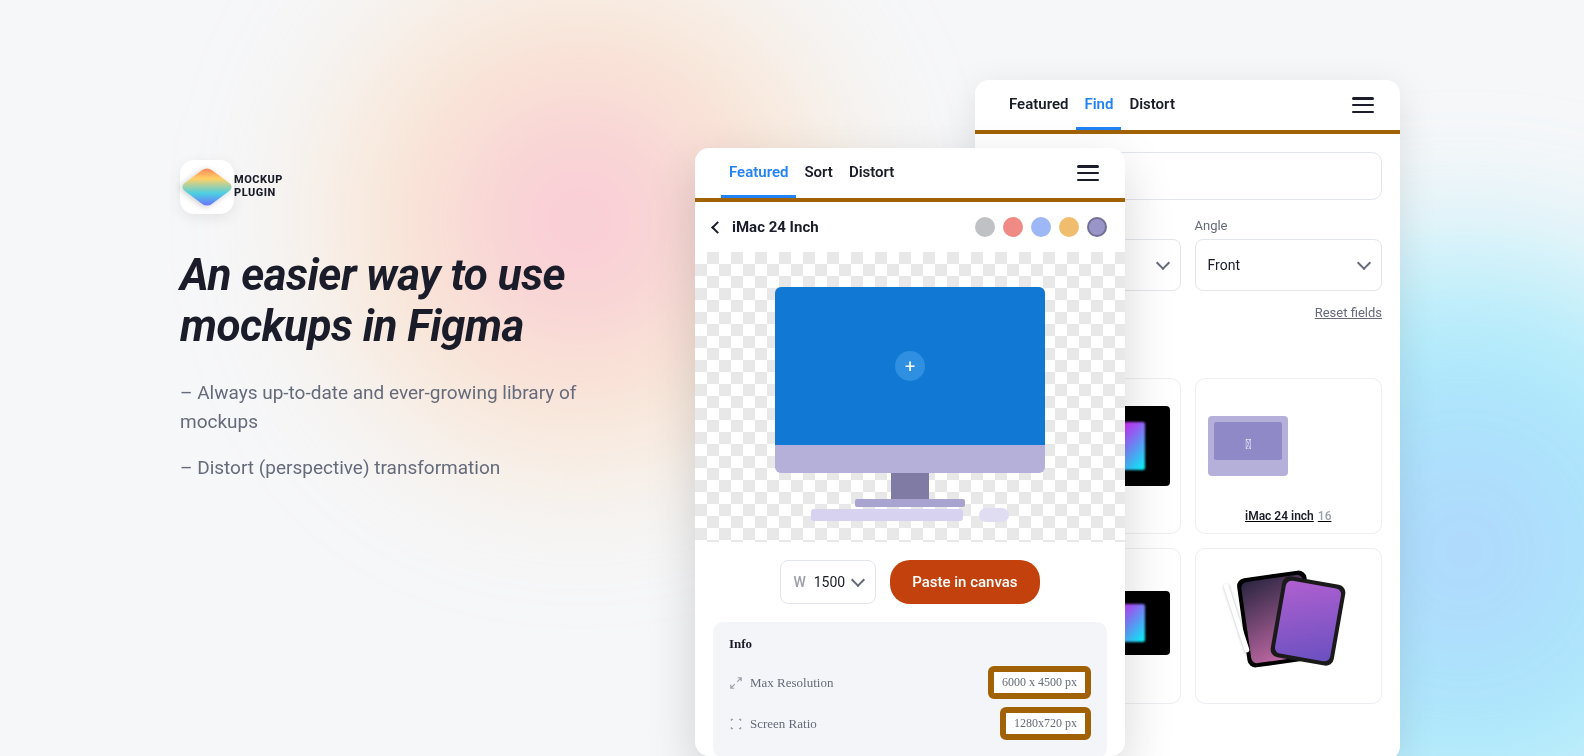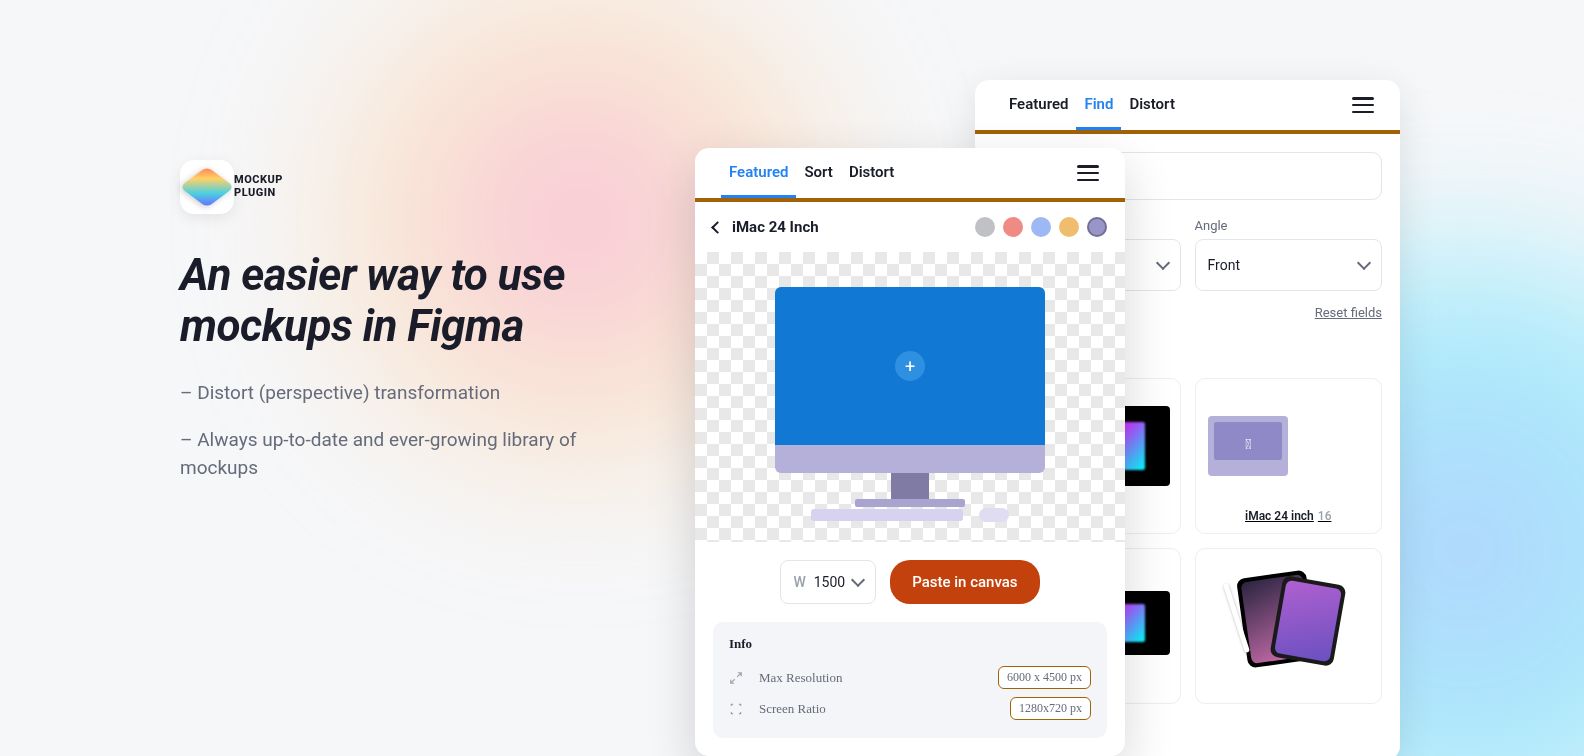--- a/index.html
+++ b/index.html
@@ -273,24 +273,24 @@
 }
 .info-box {
   margin: 0 18px;
   background: #f4f5f8;
   border-radius: 10px;
   padding: 14px 16px;
   font-family: Liberation Serif, serif;
 }
 .info-title { font-size: 13px; font-weight: 700; color: #1a1d29; margin-bottom: 10px; }
 .info-row { display: flex; align-items: center; justify-content: space-between; font-size: 13px; color: #656b7a; padding: 4px 0; }
-.info-row-left { display: flex; align-items: center; gap: 16px; }
+.info-row-left { display: flex; align-items: center; gap: 7px; }
 .info-val {
   background: #fff;
-  border: 1px solid #a16207;
+  border: 6px solid #a16207;
   border-radius: 6px;
   padding: 3px 8px;
   font-size: 12px;
   color: #656b7a;
 }
 .mini-icon { width: 14px; height: 14px; opacity: 0.6; }
 
 .mbp-dark { width: 100%; height: 70%; background: #000; border-radius: 4px; display:flex; align-items:center; justify-content:center; }
 .mbp-dark::after { content:""; width:70%; height:60%; background: linear-gradient(135deg,#ff3, #f0f, #0ff); border-radius:2px; filter: blur(1px); }
 .imac-mini { display:flex; align-items:flex-end; gap:-10px; }
@@ -315,22 +315,22 @@
   <div class="logo-row">
     <div class="logo-icon">
       <div class="logo-prism"></div>
     </div>
     <div class="logo-text">
       <div>MOCKUP</div>
       <div>PLUGIN</div>
     </div>
   </div>
   <h1 class="headline">An easier way to use mockups in Figma</h1>
+  <p class="bullet">– Always up-to-date and ever-growing library of mockups</p>
   <p class="bullet">– Distort (perspective) transformation</p>
-  <p class="bullet">– Always up-to-date and ever-growing library of mockups</p>
 </div>
 
 <div class="panel-back">
   <div class="tabs">
     <div class="tab">Featured</div>
     <div class="tab active">Find</div>
     <div class="tab">Distort</div>
     <div class="tab-spacer"></div>
     <div class="hamburger">
         <span></span>

